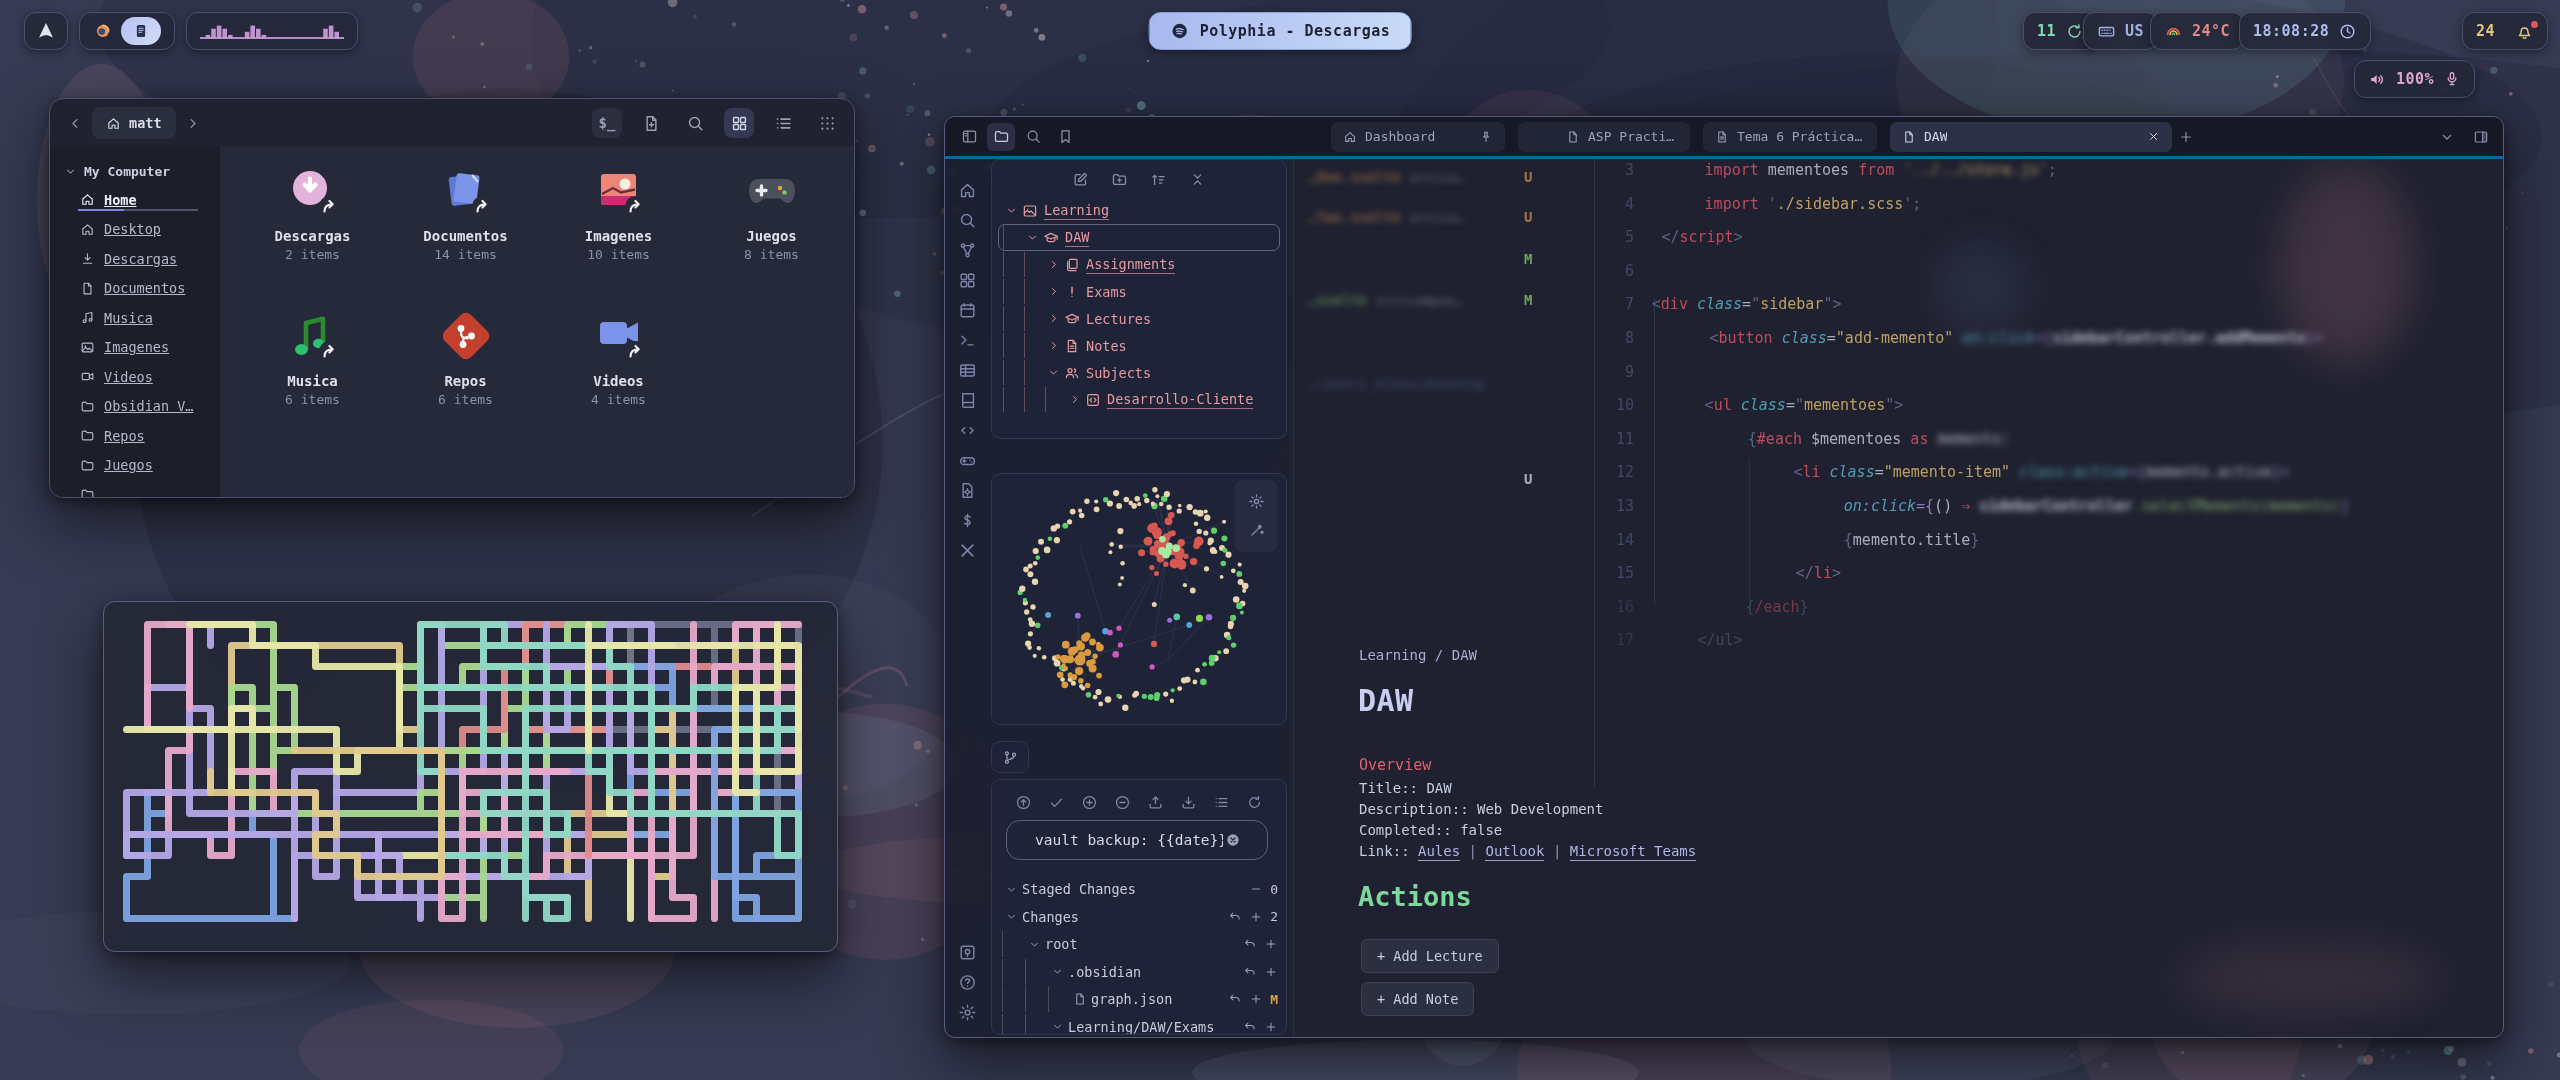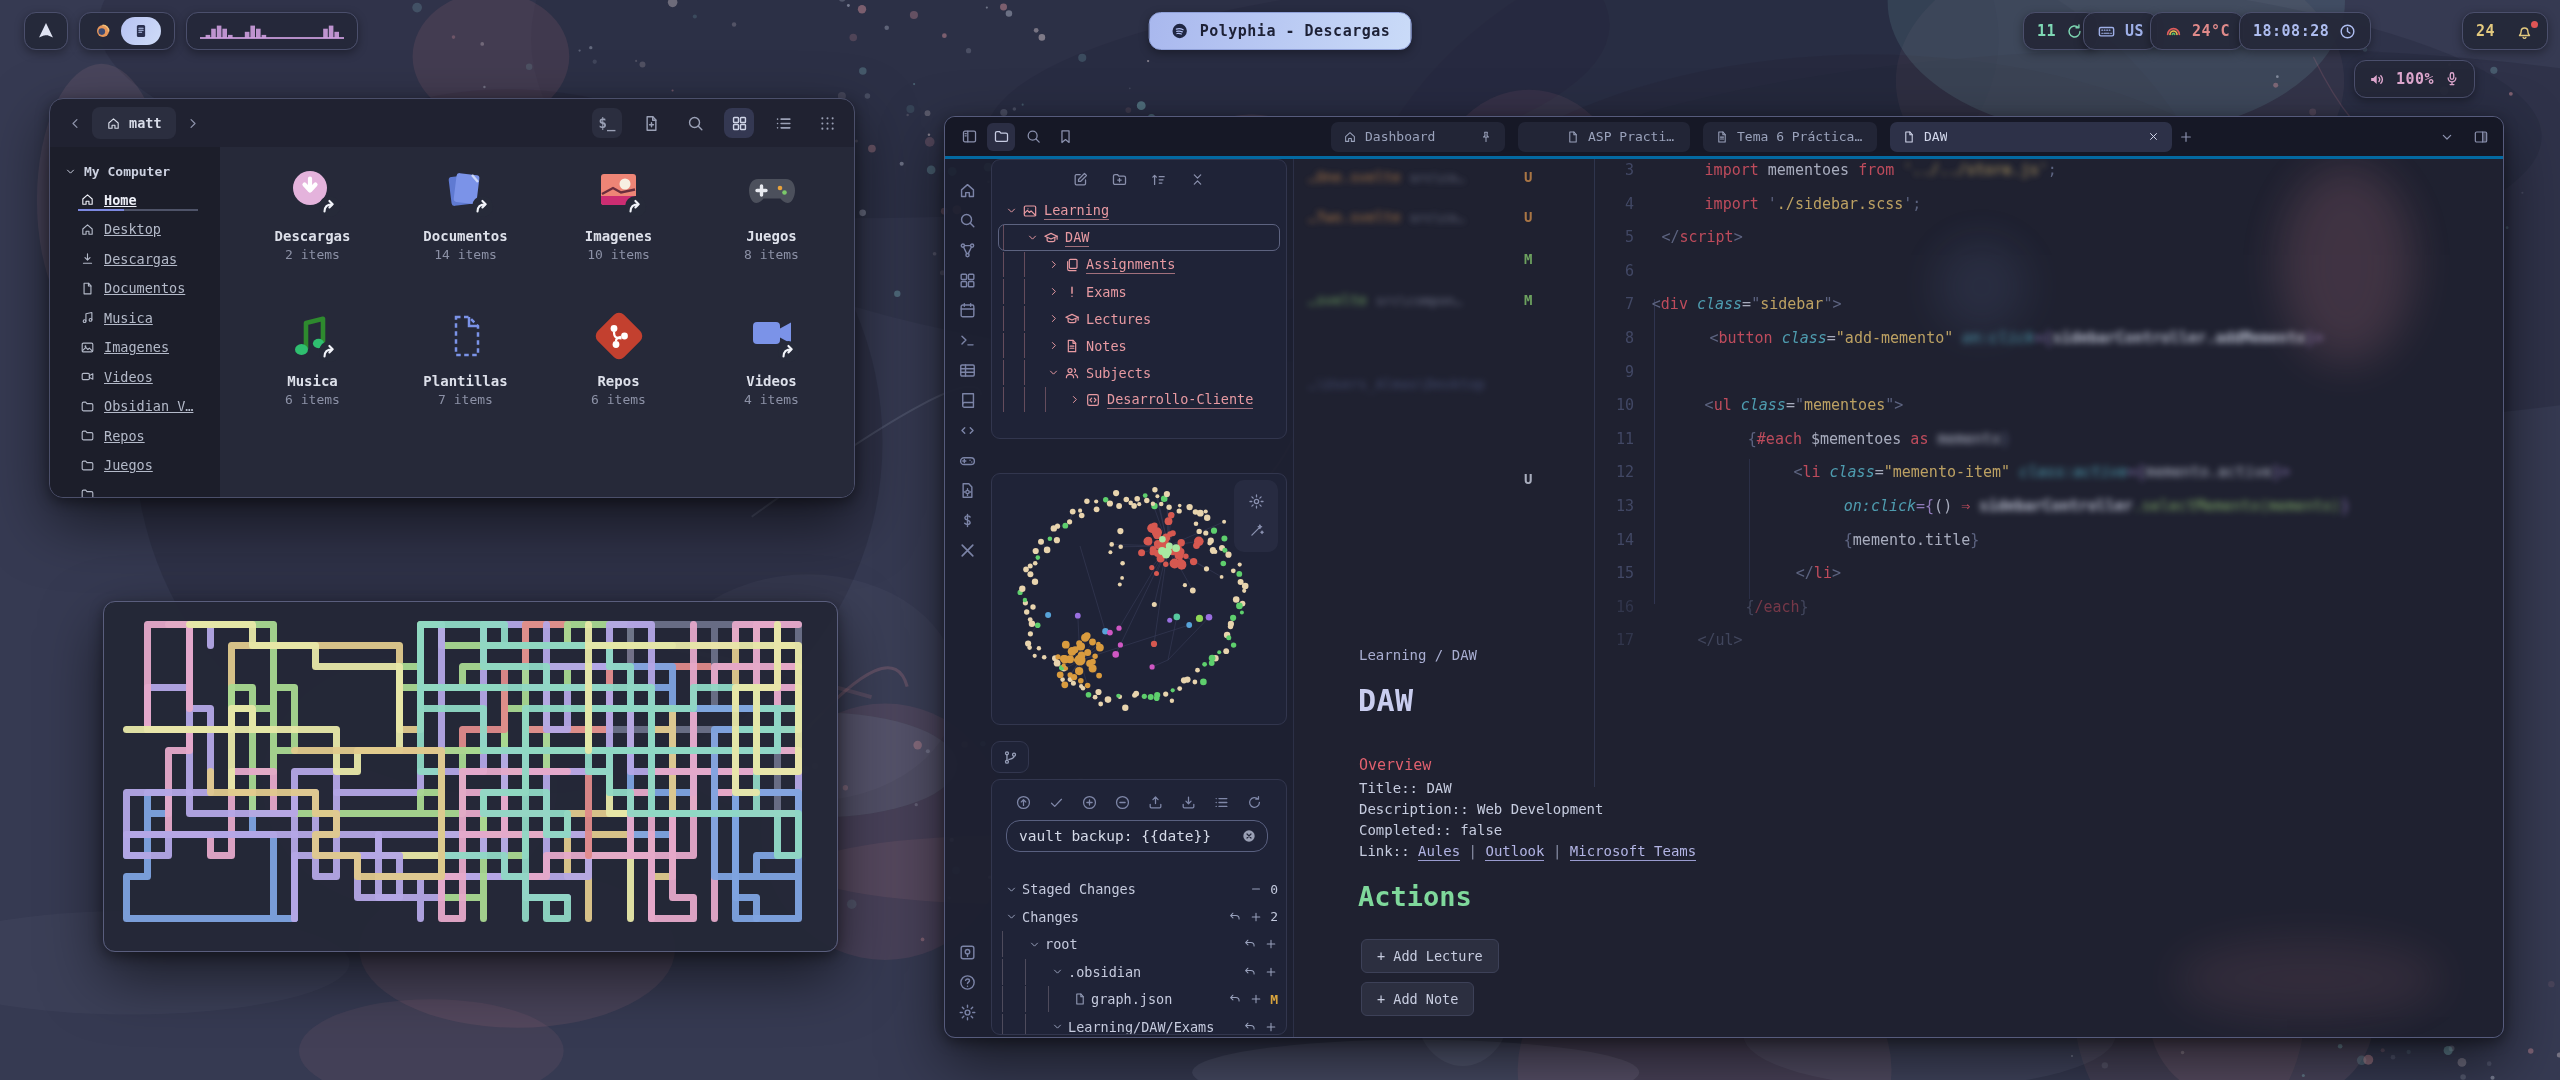--- a/index.html
+++ b/index.html
@@ -83,22 +83,22 @@
   .trow .tl{margin-left:3px;white-space:nowrap;}
   .trow .tl.und{border-bottom:1px solid rgba(232,154,162,.65);padding-bottom:1px;}
   
   #ob-graph{left:46px;top:356px;width:296px;height:252px;overflow:hidden;}
   #graph-btns{position:absolute;top:6px;right:8px;width:44px;height:72px;background:rgba(40,44,66,.92);
       border-radius:10px;display:flex;flex-direction:column;align-items:center;justify-content:space-evenly;color:#8a91b0;}
   
   #git-chip{left:46px;top:624px;width:38px;height:32px;display:flex;align-items:center;justify-content:center;color:#9aa2bb;}
   #ob-git{left:46px;top:662px;width:296px;height:256px;overflow:hidden;}
   #git-toolbar{display:flex;justify-content:center;gap:16px;padding-top:14px;color:#7f87a8;}
-  #git-input{position:absolute;left:14px;top:40px;width:262px;height:32px;border:1px solid #596080;border-radius:14px;
-      background:transparent;box-sizing:border-box;display:flex;align-items:center;padding:0 10px;}
+  #git-input{position:absolute;left:14px;top:40px;width:262px;height:40px;border:1px solid #596080;border-radius:14px;
+      background:transparent;box-sizing:border-box;display:flex;align-items:center;padding:0 26px;}
   #git-input input{flex:1;background:transparent;border:none;outline:none;color:#d5dae8;
       font-family:inherit;font-size:14.5px;min-width:0;}
   .grow{position:absolute;left:10px;right:8px;height:26px;display:flex;align-items:center;color:#c6cbde;font-size:13.5px;}
   .grow .guide{width:22px;align-self:stretch;border-left:1px solid rgba(190,170,180,.3);flex:none;}
   .grow .chev{width:18px;display:flex;justify-content:center;flex:none;color:#98a0bb;}
   .grow .gl{margin-left:2px;white-space:nowrap;}
   .grow .acts{margin-left:auto;display:flex;align-items:center;gap:7px;color:#98a0bb;}
   .grow .cnt{color:#c3c9dd;font-size:13px;}
   .grow .badgeM{color:#d9a43d;font-weight:700;font-size:13px;}
   
@@ -758,28 +758,20 @@
                 <ellipse cx="16.5" cy="41.5" rx="6.5" ry="5.4" fill="#2fbf70"></ellipse>
                 <ellipse cx="33.5" cy="35.5" rx="5.6" ry="4.7" fill="#2fbf70"></ellipse>
                 <circle cx="44.5" cy="43.5" r="10.5" fill="#262a39"></circle>
                 <path d="M39.5 48.5c0-5.2 2.6-7.3 8.2-7.3m0 0l-3.3-3.3m3.3 3.3l-3.3 3.3" stroke="#f2f4fa" stroke-width="2.1" fill="none" stroke-linecap="round" stroke-linejoin="round"></path>
               </svg>
               <div class="nm">Musica</div>
               <div class="ct">6 items</div>
             </div>
             <div class="fm-item">
               <svg width="56" height="56" viewBox="0 0 56 56">
-                <path d="M18 9h13l9 9v29H18z" fill="none" stroke="#7b93e8" stroke-width="2.5" stroke-dasharray="4.5 3.5"></path>
-                <path d="M31 9v9h9" fill="none" stroke="#7b93e8" stroke-width="2.5"></path>
-              </svg>
-              <div class="nm">Plantillas</div>
-              <div class="ct">7 items</div>
-            </div>
-            <div class="fm-item">
-              <svg width="56" height="56" viewBox="0 0 56 56">
                 <rect x="9.5" y="9.5" width="37" height="37" rx="7" transform="rotate(45 28 28)" fill="#c3402f"></rect>
                 <circle cx="23" cy="20.5" r="3.4" fill="#fff"></circle>
                 <circle cx="33.5" cy="28" r="3.4" fill="#fff"></circle>
                 <circle cx="25" cy="36.5" r="3.4" fill="#fff"></circle>
                 <path d="M23 24c0 5.5 2 6 7.5 6.5M25 33c0-2 1.5-3.6 5-4.2" stroke="#fff" stroke-width="2.2" fill="none"></path>
               </svg>
               <div class="nm">Repos</div>
               <div class="ct">6 items</div>
             </div>
             <div class="fm-item">

